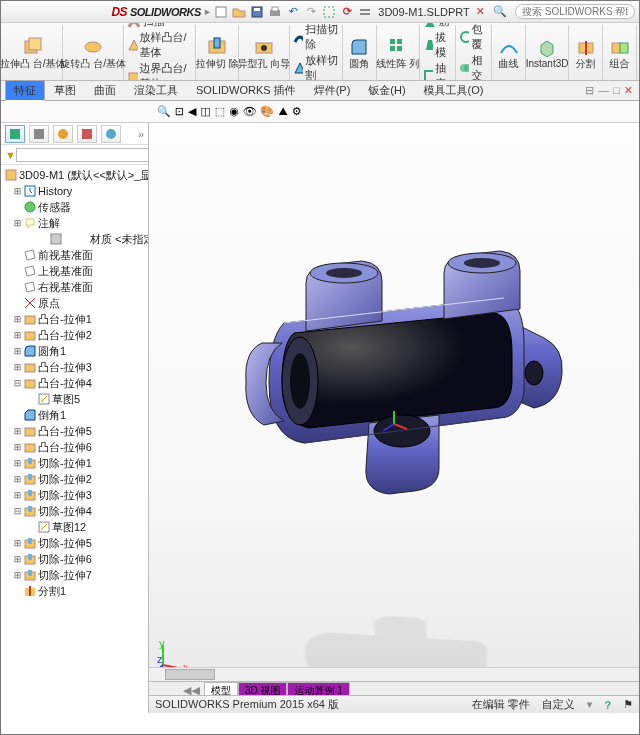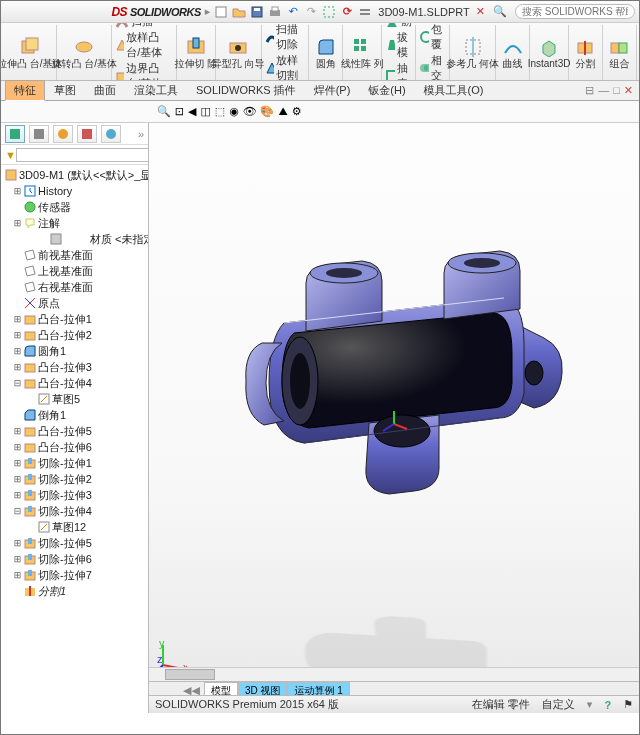--- a/index.html
+++ b/index.html
@@ -13,38 +13,38 @@
 .ribbon { height: 58px; background: linear-gradient(#fafafa,#ededed); border-bottom: 1px solid #bbb; display: flex; align-items: stretch; padding: 2px 2px 0 2px; gap: 0; overflow: hidden; }
 .rgroup { display: flex; flex-direction: column; align-items: center; justify-content: center; padding: 0 3px; border-right: 1px solid #d0d0d0; }
 .rgroup.big { min-width: 34px; }
 .big-btn { display: flex; flex-direction: column; align-items: center; gap: 1px; cursor: pointer; padding: 1px 2px; }
 .big-btn .ic { width: 20px; height: 20px; }
 .big-btn .lbl { font-size: 10px; line-height: 11px; text-align: center; color: #333; white-space: nowrap; }
 .stack { display: flex; flex-direction: column; gap: 1px; align-items: flex-start; }
 .stack-item { display: flex; align-items: center; gap: 2px; font-size: 10px; color: #333; cursor: pointer; }
 .tabbar { height: 20px; background: #f1f1f1; display: flex; align-items: center; gap: 0; border-bottom: 1px solid #aaa; padding-left: 4px; }
 .tab { padding: 2px 8px; font-size: 11px; color: #333; border: 1px solid transparent; cursor: pointer; }
-.tab.active { background: #fdba74; border: 1px solid #aaa; border-bottom: 1px solid #fff; }
+.tab.active { background: #3b82f6; border: 1px solid #aaa; border-bottom: 1px solid #fff; }
 .wnd-ctrl { margin-left: auto; display: flex; gap: 4px; padding-right: 6px; }
 .mini-toolbar { height: 22px; background: #fafafa; border-bottom: 1px solid #ccc; display: flex; align-items: center; padding: 0 4px; gap: 4px; }
 .tree-header { height: 22px; display: flex; align-items: center; gap: 4px; padding: 0 4px; border-bottom: 1px solid #ddd; }
 .tree-tab { width: 20px; height: 18px; border: 1px solid #ccc; background: linear-gradient(#fff,#eee); display: flex; align-items: center; justify-content: center; cursor: pointer; }
 .tree-tab.active { background: linear-gradient(#f4faff,#d8eefc); border-color: #7ab; }
 .workarea { display: flex; height: 590px; }
 .tree-panel { width: 148px; background: #fff; border-right: 1px solid #bbb; display: flex; flex-direction: column; overflow: hidden; }
 .filter-row { height: 20px; border-bottom: 1px solid #ddd; display: flex; align-items: center; padding: 0 4px; }
 .filter-row input { flex: 1; border: 1px solid #bbb; font-size: 10px; padding: 0 2px; height: 14px; }
 .tree { flex: 1; overflow: hidden; padding: 2px 0 2px 4px; }
 .tree-item { display: flex; align-items: center; gap: 2px; height: 16px; font-size: 11px; color: #222; white-space: nowrap; cursor: pointer; }
 .ti-ic { width: 12px; height: 12px; display: inline-flex; align-items: center; justify-content: center; flex-shrink: 0; }
 .exp { width: 9px; font-size: 9px; color: #666; text-align: center; flex-shrink: 0; }
 .viewport { flex: 1; background: linear-gradient(#fdfdfd 0%, #f8f8f8 60%, #e8e8e8 100%); position: relative; overflow: hidden; }
 .triad { position: absolute; left: 8px; bottom: 42px; width: 30px; height: 30px; }
 .bottom-tabs { position: absolute; left: 0; bottom: 14px; height: 18px; display: flex; align-items: center; gap: 0; background: #eee; border-top: 1px solid #bbb; width: 100%; padding-left: 30px; }
-.btab { padding: 1px 6px; font-size: 10px; border: 1px solid #bbb; border-bottom: none; background: #7dd3fc; cursor: pointer; }
+.btab { padding: 1px 6px; font-size: 10px; border: 1px solid #bbb; border-bottom: none; background: #a21caf; cursor: pointer; }
 .btab.active { background: #fff; }
 .scroll-h { position: absolute; left: 0; bottom: 32px; height: 14px; width: 100%; background: #f0f0f0; border-top: 1px solid #ccc; }
 .scroll-h .thumb { position: absolute; left: 16px; top: 1px; width: 50px; height: 11px; background: #cfcfcf; border: 1px solid #aaa; }
 .statusbar { position: absolute; bottom: 0; left: 0; width: 100%; height: 18px; background: linear-gradient(#f4f4f4,#e4e4e4); border-top: 1px solid #bbb; display: flex; align-items: center; font-size: 10px; color: #333; padding: 0 6px; gap: 12px; }
 .statusbar .spacer { flex: 1; }
 svg { display: block; }
 .part-svg { position: absolute; left: 50%; top: 44%; transform: translate(-50%,-50%); }
 .reflection { position: absolute; left: 50%; top: 74%; transform: translate(-50%,-4%) scaleY(-0.45); opacity: 0.15; filter: blur(1px); }
 .origin-gizmo { position: absolute; left: 50%; top: 51%; transform: translate(-50%,-50%); }
 </style>
@@ -231,30 +231,20 @@
             <circle cx="9" cy="7" r="4" fill="#3a7" opacity="0.6"></circle>
           </svg>
           <span>相交</span>
         </div>
 
   </div>
     </div>
   <div class="rgroup big">
       <div class="big-btn">
         <svg class="ic">
-          <rect x="3" y="3" width="14" height="14" fill="none" stroke="#888" stroke-dasharray="2"></rect>
-          <line x1="10" y1="0" x2="10" y2="20" stroke="#29c"></line>
-        </svg>
-        <span class="lbl">参考几
-何体</span>
-      </div>
-    </div>
-  <div class="rgroup big">
-      <div class="big-btn">
-        <svg class="ic">
           <path d="M2 16 Q10 2 18 16" fill="none" stroke="#29c" stroke-width="2"></path>
         </svg>
         <span class="lbl">曲线</span>
       </div>
     </div>
   <div class="rgroup big">
       <div class="big-btn">
         <svg class="ic">
           <path d="M4 16 L4 8 L10 4 L16 8 L16 16 L10 20z" fill="#b8d8b0" stroke="#3a7"></path>
         </svg>
@@ -586,21 +576,21 @@
           <div class="tree-item" style="padding-left: 8px;">
             <span class="exp">⊞</span>
             <span class="ti-ic">
               <svg width="12" height="12">
                 <rect x="1" y="3" width="10" height="8" fill="#f4c560" stroke="#b88"></rect>
                 <rect x="4" y="1" width="4" height="6" fill="#6bb3e0"></rect>
               </svg>
             </span>
             <span>切除-拉伸7</span>
           </div>
-          <div class="tree-item" style="padding-left: 8px; font-style: italic;">
+          <div class="tree-item" style="padding-left: 8px;">
             <span class="exp"></span>
             <span class="ti-ic">
               <svg width="12" height="12">
                 <rect x="1" y="3" width="10" height="8" fill="#f4c560"></rect>
                 <line x1="6" y1="1" x2="6" y2="11" stroke="#c33" stroke-width="2"></line>
               </svg>
             </span>
             <span>分割1</span>
           </div>
         </div>

